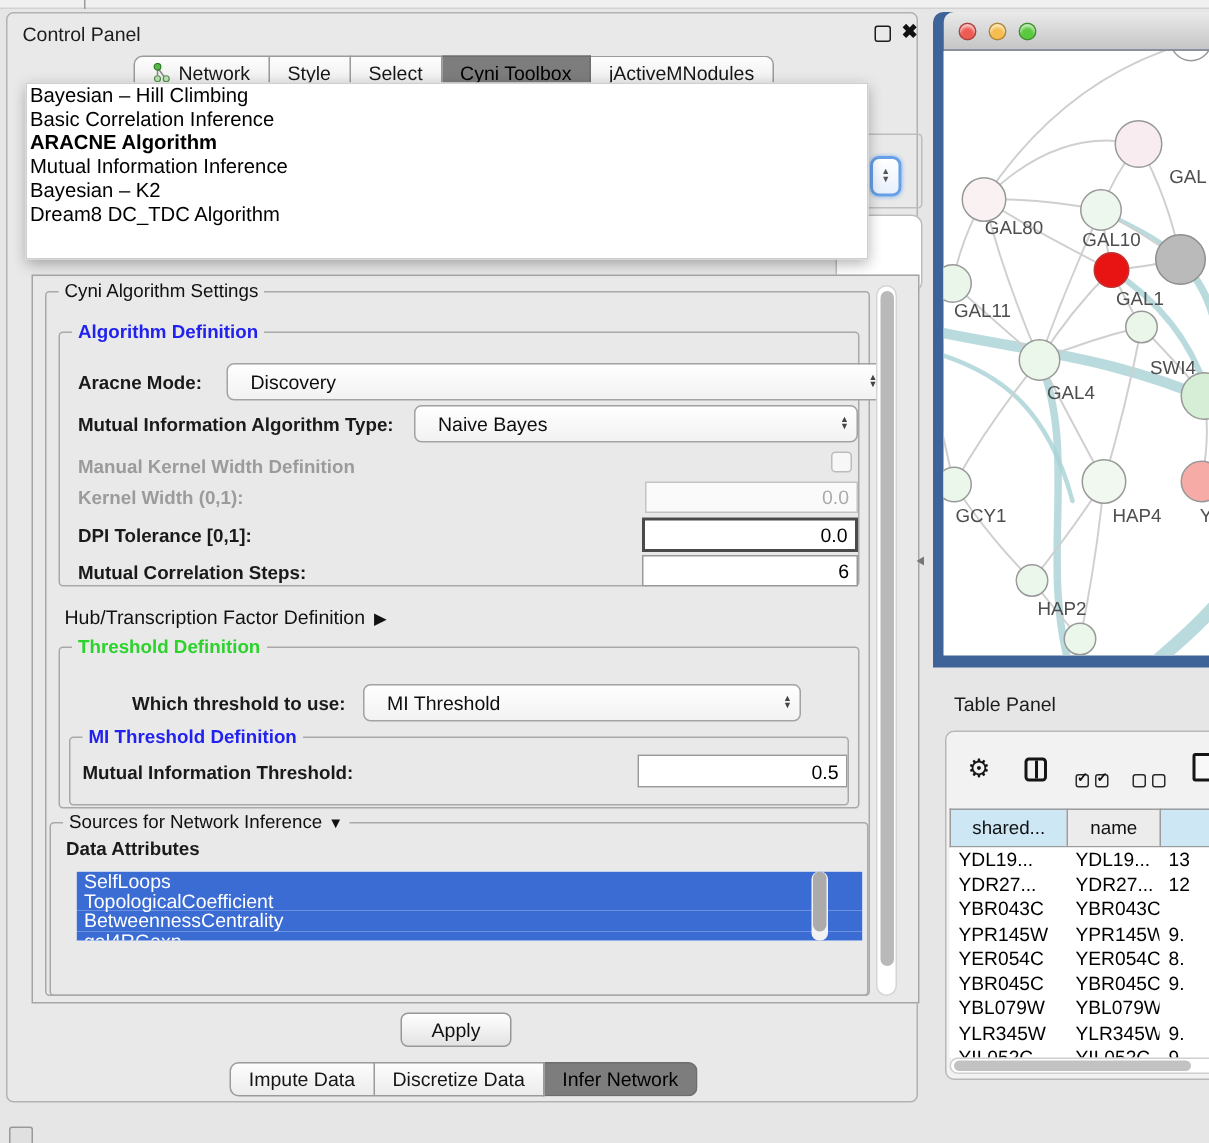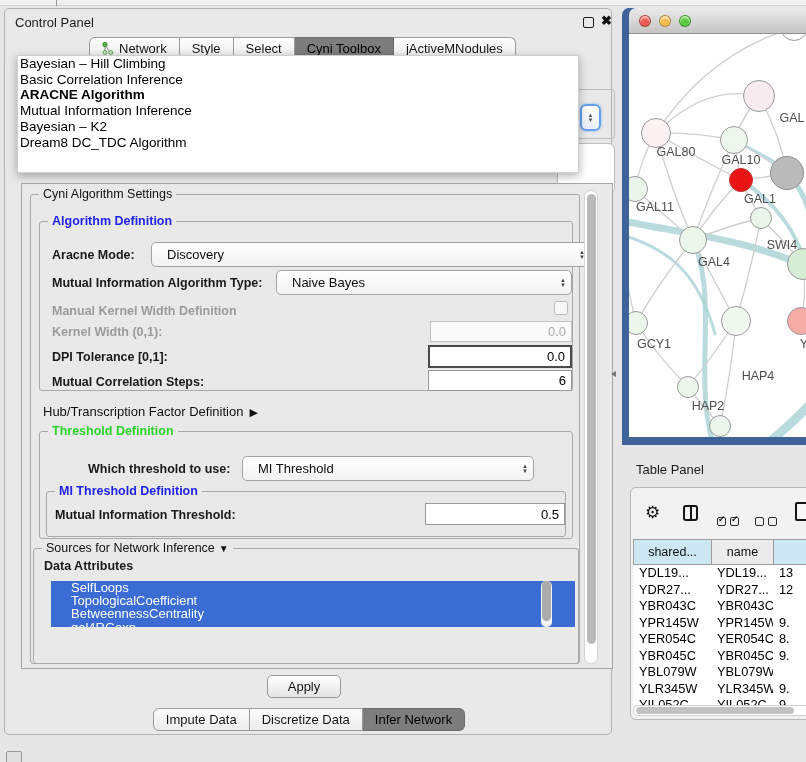--- a/index.html
+++ b/index.html
@@ -58,21 +58,21 @@
   .tin { position:absolute; text-align:right; font-size:13px; font-family:inherit; border:1px solid #999; background:#fff; padding:2px 5px; color:#000; }
   .tin.dim { color:#ababab; background:#fafafa; border-color:#c2c2c2; }
   .tin.strong { border:2px solid #4a4a4a; }
 
   .cb { position:absolute; width:14px; height:14px; background:#f7f7f7; border:1px solid #bcbcbc; border-radius:3px; }
 
   .tri-right { font-size:11px; color:#111; margin-left:6px; }
   .tri-down { font-size:10px; color:#111; margin-left:4px; }
 
   #attr-list { position:absolute; left:17px; top:32px; width:524px; height:46px; background:#fff; overflow:hidden; }
-  .attr-item { font-size:13px; line-height:13.2px; color:#fff; background:#3b6cd4; padding-left:20px; white-space:nowrap; }
+  .attr-item { font-size:13px; line-height:13.2px; color:#fff; background:#3b6cd4; padding-left:5px; white-space:nowrap; }
   .attr-sb { position:absolute; right:1px; top:1px; width:11px; height:58px; background:#f2f2f2; border-radius:5px; }
   .attr-sb .thumb { position:absolute; left:1px; top:0; width:9px; height:52px; background:#ababab; border-radius:5px; }
 
   .vp-sb { position:absolute; left:562px; top:6px; width:14px; height:474px; background:#ffffff; border:1px solid #d5d5d5; border-radius:7px; }
   .vp-sb .thumb { position:absolute; left:1.5px; top:3px; width:9px; height:450px; background:#b9b9b9; border-radius:5px; }
 
   .apply-btn { position:absolute; left:262px; top:666px; width:74px; height:23px; background:linear-gradient(#ffffff,#e3e3e3);
     border:1px solid #979797; border-radius:5px; font-size:13px; color:#111; font-family:inherit; }
 
   #tabs-bottom { left:0; top:699px; width:608px; justify-content:center; }
@@ -322,21 +322,21 @@
           <div class="net-label" style="left: 26px; top: 173px;">GAL11</div>
           <div class="net-node" style="left: 121px; top: 173px; width: 22px; height: 22px; background: rgb(233, 246, 233); border: 1.5px solid rgb(153, 153, 153);"></div>
           <div class="net-label" style="left: 131px; top: 165px;">GAL1</div>
           <div class="net-node" style="left: 158px; top: 214px; width: 32px; height: 32px; background: rgb(213, 238, 213); border: 1.5px solid rgb(153, 153, 153);"></div>
           <div class="net-label" style="left: 153px; top: 211px;">SWI4</div>
           <div class="net-node" style="left: 50px; top: 192px; width: 28px; height: 28px; background: rgb(234, 247, 234); border: 1.5px solid rgb(153, 153, 153);"></div>
           <div class="net-label" style="left: 85px; top: 228px;">GAL4</div>
           <div class="net-node" style="left: -5px; top: 277px; width: 24px; height: 24px; background: rgb(235, 247, 235); border: 1.5px solid rgb(153, 153, 153);"></div>
           <div class="net-label" style="left: 25px; top: 310px;">GCY1</div>
           <div class="net-node" style="left: 92px; top: 272px; width: 30px; height: 30px; background: rgb(240, 248, 240); border: 1.5px solid rgb(153, 153, 153);"></div>
-          <div class="net-label" style="left: 129px; top: 310px; margin-top: 32px;">HAP4</div>
+          <div class="net-label" style="left: 129px; top: 310px;">HAP4</div>
           <div class="net-node" style="left: 158px; top: 273px; width: 28px; height: 28px; background: rgb(246, 171, 166); border: 1.5px solid rgb(153, 153, 153);"></div>
           <div class="net-label" style="left: 175px; top: 310px;">Y</div>
           <div class="net-node" style="left: 48px; top: 342px; width: 22px; height: 22px; background: rgb(235, 247, 235); border: 1.5px solid rgb(153, 153, 153);"></div>
           <div class="net-label" style="left: 79px; top: 372px;">HAP2</div>
           <div class="net-node" style="left: 80px; top: 381px; width: 22px; height: 22px; background: rgb(235, 247, 235); border: 1.5px solid rgb(153, 153, 153);"></div>
         </div>
     </div>
   </div>
 
   <div class="splitter-arrow"></div>

